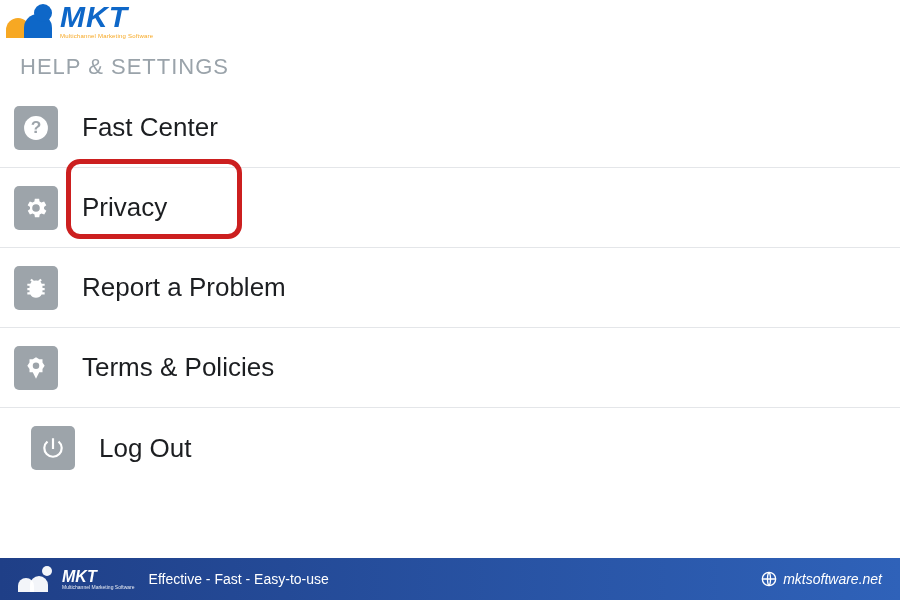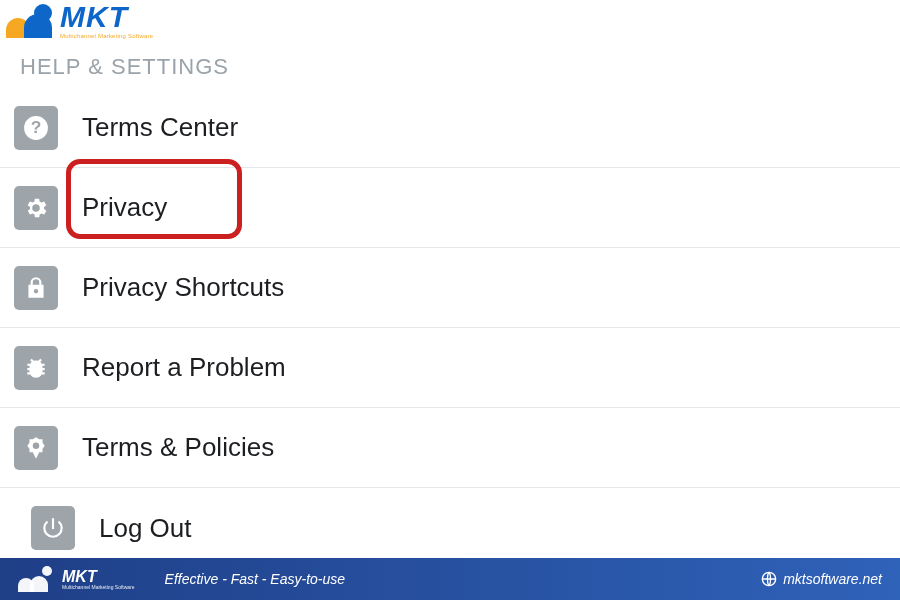--- a/index.html
+++ b/index.html
@@ -97,21 +97,21 @@
     background: #fff; border-top-left-radius: 18px; border-top-right-radius: 18px; opacity:.95;
   }
   .footer-logo .fdot {
     position: absolute; right: 0; top: 0; width: 10px; height: 10px; background:#fff; border-radius:50%; opacity:.95;
   }
   .footer-brand {
     display:flex; flex-direction:column; line-height:1;
   }
   .footer-brand .fmkt { font-size: 16px; font-weight: 800; font-style: italic; }
   .footer-brand .fsub { font-size: 5px; opacity:.9; }
-  .footer-slogan { font-size: 14px; font-style: italic; margin-left: 20px; }
+  .footer-slogan { font-size: 14px; margin-left: 4px; }
   .footer-right { display:flex; align-items:flex-start; gap:6px; font-size: 14px; font-style: italic; }
   .globe {
     width: 16px; height: 16px; display:inline-flex; align-items:center; justify-content:center;
   }
   .globe svg { width:16px; height:16px; fill:#fff; }
 </style>
 </head>
 <body>
 
 <div class="brand-top">
@@ -130,40 +130,32 @@
 
 <div class="menu">
 
   <div class="row">
     <div class="icon-box">
       <svg viewBox="0 0 24 24">
           <circle cx="12" cy="12" r="11" fill="#fff"></circle>
           <text x="12" y="17" text-anchor="middle" font-size="16" font-weight="700" fill="#9da4aa">?</text>
         </svg>
     </div>
-    <div class="label">Terms Center</div>
+    <div class="label">Fast Center</div>
   </div>
 
   <div class="row">
     <div class="icon-box">
       <svg viewBox="0 0 24 24">
           <path d="M19.4 13a7.8 7.8 0 0 0 .1-1 7.8 7.8 0 0 0-.1-1l2.1-1.6-2-3.4-2.5 1a7.6 7.6 0 0 0-1.7-1l-.4-2.6h-4l-.4 2.6a7.6 7.6 0 0 0-1.7 1l-2.5-1-2 3.4L6.5 11a7.8 7.8 0 0 0-.1 1 7.8 7.8 0 0 0 .1 1l-2.1 1.6 2 3.4 2.5-1a7.6 7.6 0 0 0 1.7 1l.4 2.6h4l.4-2.6a7.6 7.6 0 0 0 1.7-1l2.5 1 2-3.4Zm-7.4 2.5A3.5 3.5 0 1 1 15.5 12 3.5 3.5 0 0 1 12 15.5Z"></path>
         </svg>
     </div>
     <div class="label">Privacy</div>
   </div>
 
-  <div class="row">
-    <div class="icon-box">
-      <svg viewBox="0 0 24 24">
-          <path d="M17 9V7a5 5 0 0 0-10 0v2H5v12h14V9Zm-8-2a3 3 0 0 1 6 0v2H9Zm3 10a2 2 0 1 1 2-2 2 2 0 0 1-2 2Z"></path>
-        </svg>
-    </div>
-    <div class="label">Privacy Shortcuts</div>
-  </div>
 
   <div class="row">
     <div class="icon-box">
       <svg viewBox="0 0 24 24">
           <path d="M20 8h-2.8A6 6 0 0 0 16 6.3l1.4-1.4-1.4-1.4L14 5.2A6 6 0 0 0 12 5a6 6 0 0 0-2 .3L8 3.5 6.6 4.9 8 6.3A6 6 0 0 0 6.8 8H4v2h2.1A6.4 6.4 0 0 0 6 11v1H4v2h2v1a6.4 6.4 0 0 0 .1 1H4v2h2.8a6 6 0 0 0 10.4 0H20v-2h-2.1a6.4 6.4 0 0 0 .1-1v-1h2v-2h-2v-1a6.4 6.4 0 0 0-.1-1H20Z"></path>
         </svg>
     </div>
     <div class="label">Report a Problem</div>
   </div>
 

